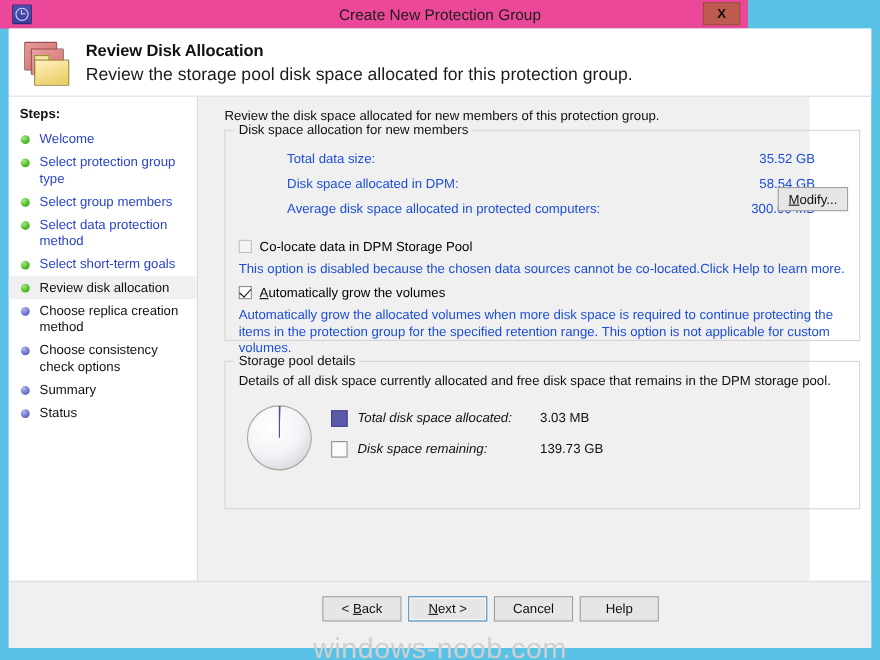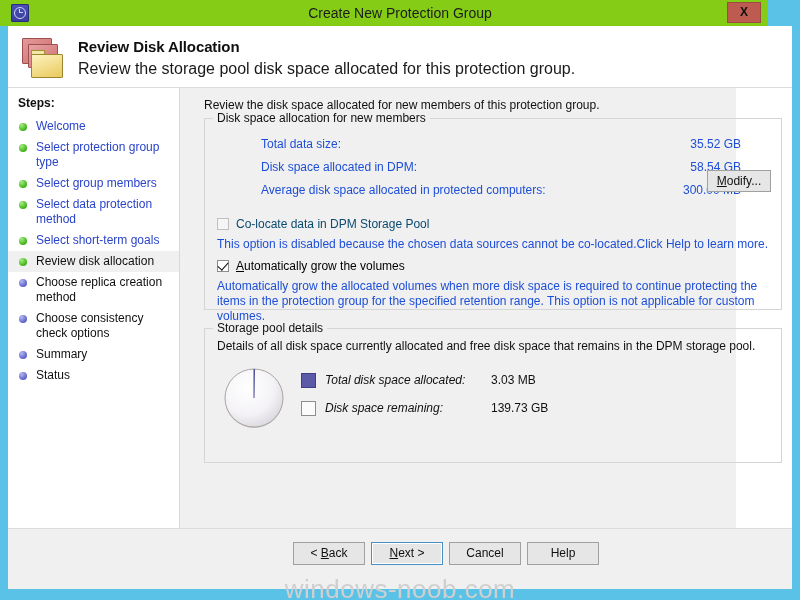--- a/index.html
+++ b/index.html
@@ -22,22 +22,22 @@
     left: 0; top: 0;
     width: 800px; height: 600px;
     background: #5bc2e7;
     box-sizing: border-box;
   }
 
   
   #titlebar {
     position: absolute;
     left: 0; top: 0;
-    width: 768px; height: 26px;
-    background: #84cc16;
+    width: 680px; height: 26px;
+    background: #ec4899;
   }
   #app-icon {
     position: absolute;
     left: 11px; top: 4px;
     width: 18px; height: 18px;
     background: linear-gradient(#4a4fb5, #3b3f9e);
     border: 1px solid #2a2e7a;
     box-sizing: border-box;
     border-radius: 1px;
   }
@@ -306,21 +306,21 @@
     width: 5px; height: 9px;
     border: solid #101010;
     border-width: 0 1.7px 1.7px 0;
     transform: rotate(42deg);
   }
   .checkrow .ctext {
     position: absolute;
     left: 19px; top: 0;
     white-space: nowrap;
   }
-  .checkrow.disabled .ctext { color: #0c4a6e; }
+  .checkrow.disabled .ctext { color: #000000; }
   .u { text-decoration: underline; }
 
   .desc {
     position: absolute;
     left: 12px;
     font-size: 12px;
     color: #1d4ed8;
     width: 552px;
     line-height: 15px;
   }

